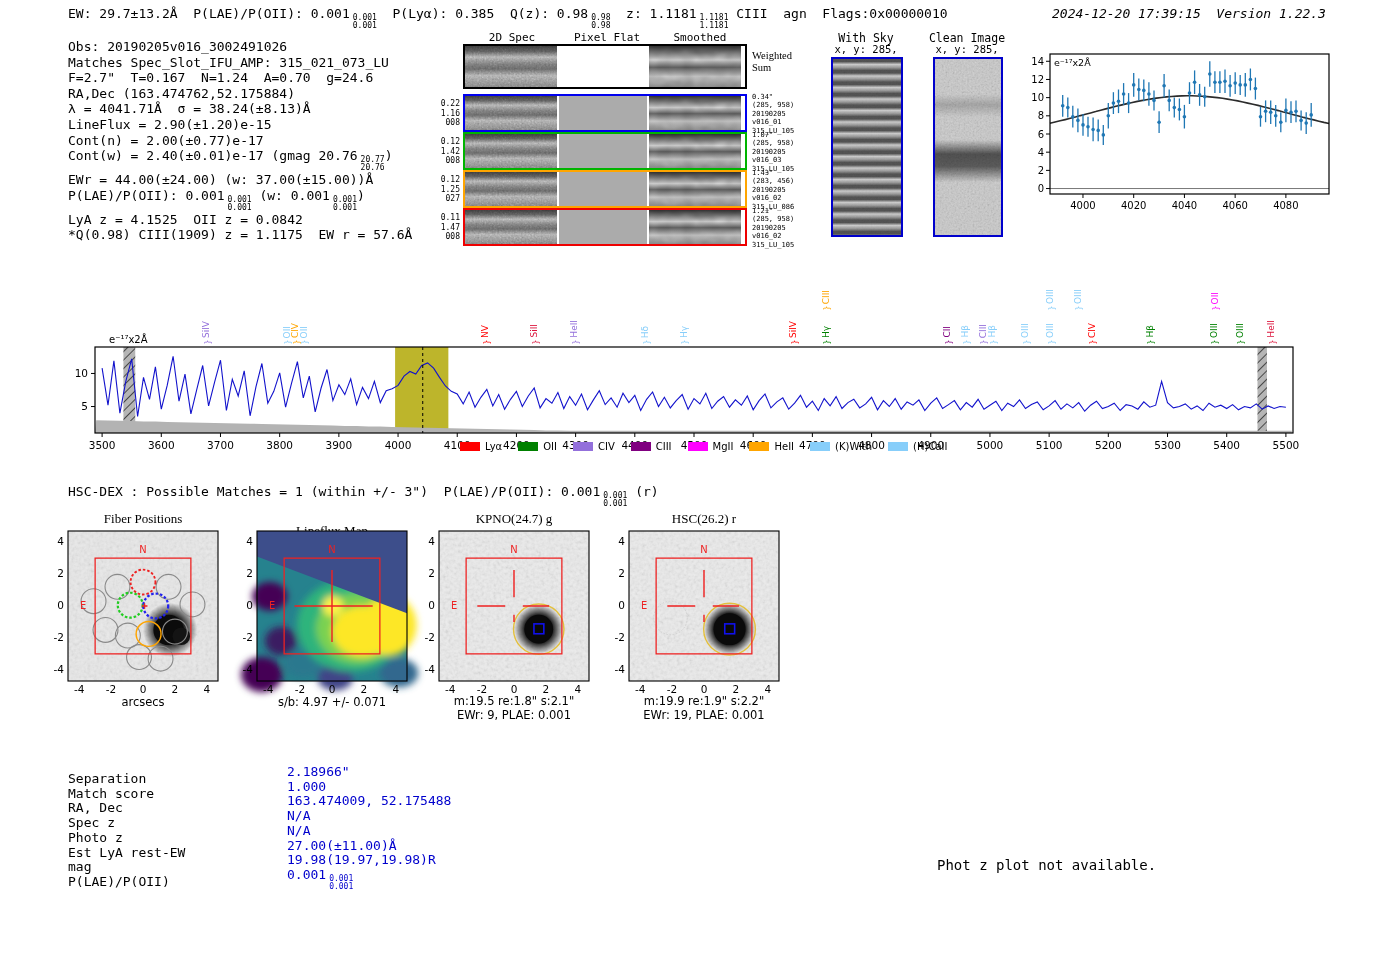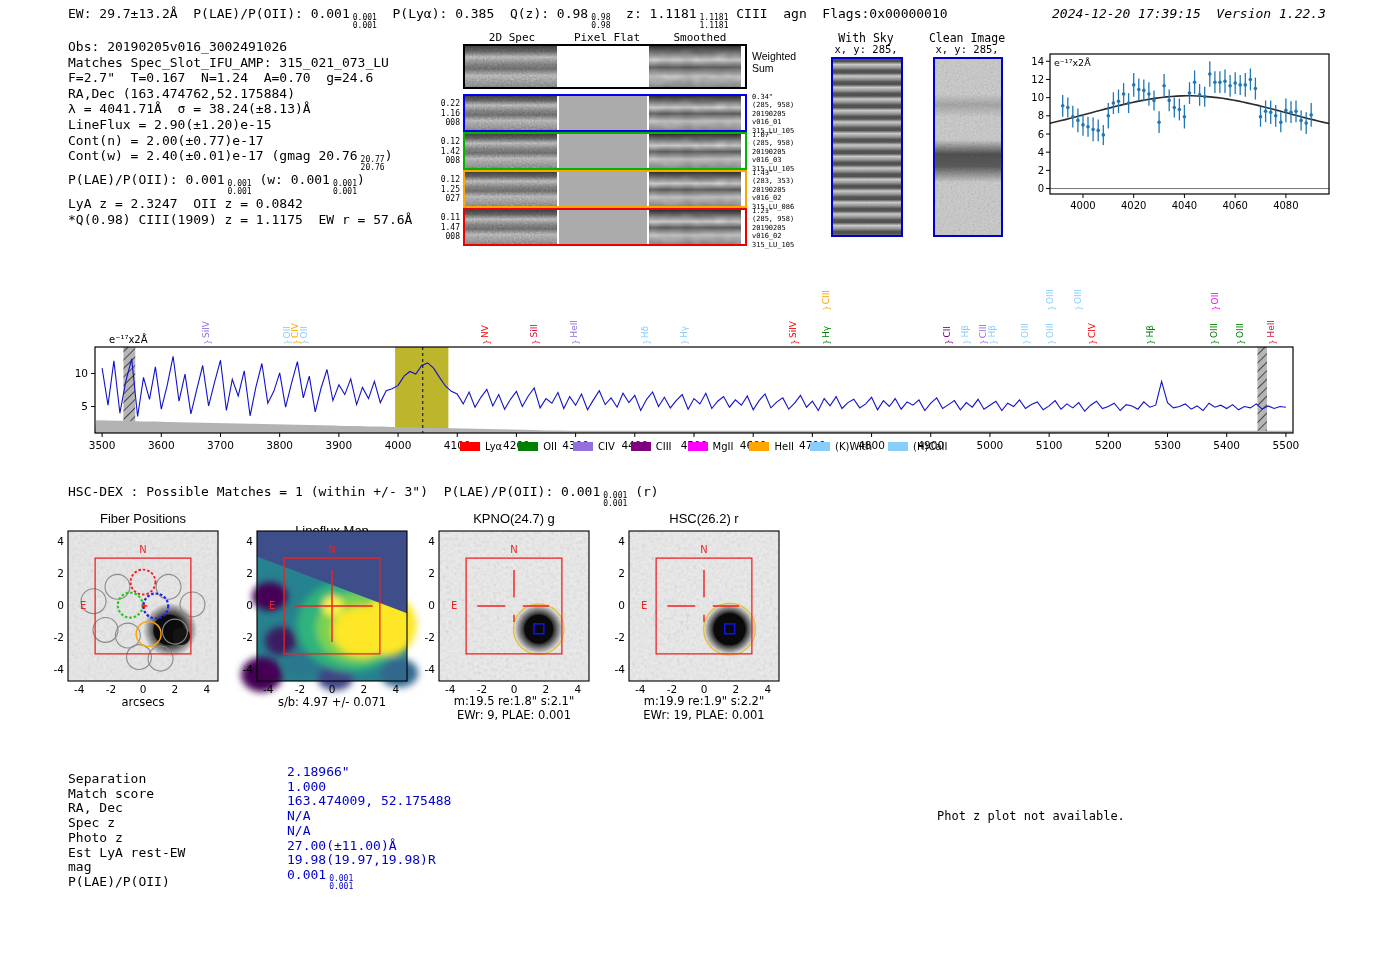--- a/index.html
+++ b/index.html
@@ -1,20 +1,20 @@
 <!DOCTYPE html>
 <html><head>
 <meta charset="utf-8">
 <style>
   html,body{margin:0;padding:0;background:#fff;}
   #page{position:relative;width:1400px;height:953px;background:#fff;overflow:hidden;
         font-family:"DejaVu Sans Mono",monospace;color:#000;}
   .abs{position:absolute;}
   .mono{font-family:"DejaVu Sans Mono",monospace;}
-  .sans{font-family:Liberation Sans, sans-serif;}
+  .sans{font-family:Liberation Serif, serif;}
   .hdr{font-size:13px;white-space:pre;}
   .frac{display:inline-flex;flex-direction:column;font-size:8px;line-height:8px;
         vertical-align:-2px;margin-left:3px;text-align:left;}
   .infoline{font-size:13px;line-height:15.6px;white-space:pre;}
   .colhdr{font-size:11px;text-align:center;}
   .row2d{position:absolute;display:flex;gap:2px;background:#fff;box-sizing:border-box;}
   .cell2d{position:relative;height:100%;overflow:hidden;background:#9f9f9f;}
   .cell2d svg{position:absolute;inset:0;}
   .bands2d{position:absolute;inset:0;
      background:linear-gradient(180deg,rgba(0,0,0,.62) 0%,rgba(0,0,0,.42) 13%,
@@ -77,22 +77,23 @@
 
   <div class="abs" style="left:68px;top:39px;" id="info-block">
       <div class="infoline"><span>Obs: 20190205v016_3002491026</span></div>
       <div class="infoline"><span>Matches Spec_Slot_IFU_AMP: 315_021_073_LU</span></div>
       <div class="infoline"><span>F=2.7"  T=0.167  N=1.24  A=0.70  g=24.6</span></div>
       <div class="infoline"><span>RA,Dec (163.474762,52.175884)</span></div>
       <div class="infoline"><span>λ = 4041.71Å  σ = 38.24(±8.13)Å</span></div>
       <div class="infoline"><span>LineFlux = 2.90(±1.20)e-15</span></div>
       <div class="infoline"><span>Cont(n) = 2.00(±0.77)e-17</span></div>
       <div class="infoline"><span>Cont(w) = 2.40(±0.01)e-17 (gmag 20.76</span><span class="frac"><span>20.77</span><span>20.76</span></span><span>)</span></div>
+      <div class="infoline"><span>EWr = 44.00(±24.00) (w: 37.00(±15.00))Å</span></div>
       <div class="infoline"><span>P(LAE)/P(OII): 0.001</span><span class="frac"><span>0.001</span><span>0.001</span></span><span> (w: 0.001</span><span class="frac"><span>0.001</span><span>0.001</span></span><span>)</span></div>
-      <div class="infoline"><span>LyA z = 2.3247  OII z = 0.0842</span></div>
+      <div class="infoline"><span>LyA z = 4.1525  OII z = 0.0842</span></div>
       <div class="infoline"><span>*Q(0.98) CIII(1909) z = 1.1175  EW r = 57.6Å</span></div>
     </div>
 
   <div class="abs colhdr" style="left:466px;top:31px;width:92px;">2D Spec</div>
   <div class="abs colhdr" style="left:562px;top:31px;width:90px;">Pixel Flat</div>
   <div class="abs colhdr" style="left:654px;top:31px;width:92px;">Smoothed</div>
   <div id="spec2d-rows">
       <div class="row2d" style="left:463px;top:44px;width:284px;height:45px;border:2px solid #000;">
         <div class="cell2d" style="width:92px;">
           <svg width="92" height="46">
@@ -177,21 +178,21 @@
           <div class="bandsSm"></div>
         </div>
       </div>
       <div class="lbl-left abs" style="left:434px;top:175px;width:26px;">
         <div>0.12</div>
         <div>1.25</div>
         <div>027</div>
       </div>
       <div class="lbl-right abs" style="left:752px;top:169px;width:50px;">
         <div>1.43"</div>
-        <div>(283, 353)</div>
+        <div>(283, 456)</div>
         <div>20190205</div>
         <div>v016_02</div>
         <div>315_LU_086</div>
       </div>
       <div class="row2d" style="left:463px;top:208px;width:284px;height:38px;border:2px solid #ee0000;">
         <div class="cell2d" style="width:92px;">
           <svg width="92" height="46">
             <rect width="92" height="46" filter="url(#f2d)" opacity="0.85"></rect>
           </svg>
           <div class="bands2d"></div>
@@ -764,15 +765,15 @@
       <div class="mt-value"><span>2.18966"</span></div>
       <div class="mt-value"><span>1.000</span></div>
       <div class="mt-value"><span>163.474009, 52.175488</span></div>
       <div class="mt-value"><span>N/A</span></div>
       <div class="mt-value"><span>N/A</span></div>
       <div class="mt-value"><span>27.00(±11.00)Å</span></div>
       <div class="mt-value"><span>19.98(19.97,19.98)R</span></div>
       <div class="mt-value"><span>0.001</span><span class="frac"><span>0.001</span><span>0.001</span></span></div>
     </div>
 
-  <div class="abs mono" style="left:937px;top:809px;font-size:12px;">Phot z plot not available.</div>
+  <div class="abs mono" style="left:937px;top:857px;font-size:14px;">Phot z plot not available.</div>
 
 </div>
 
 </body></html>

